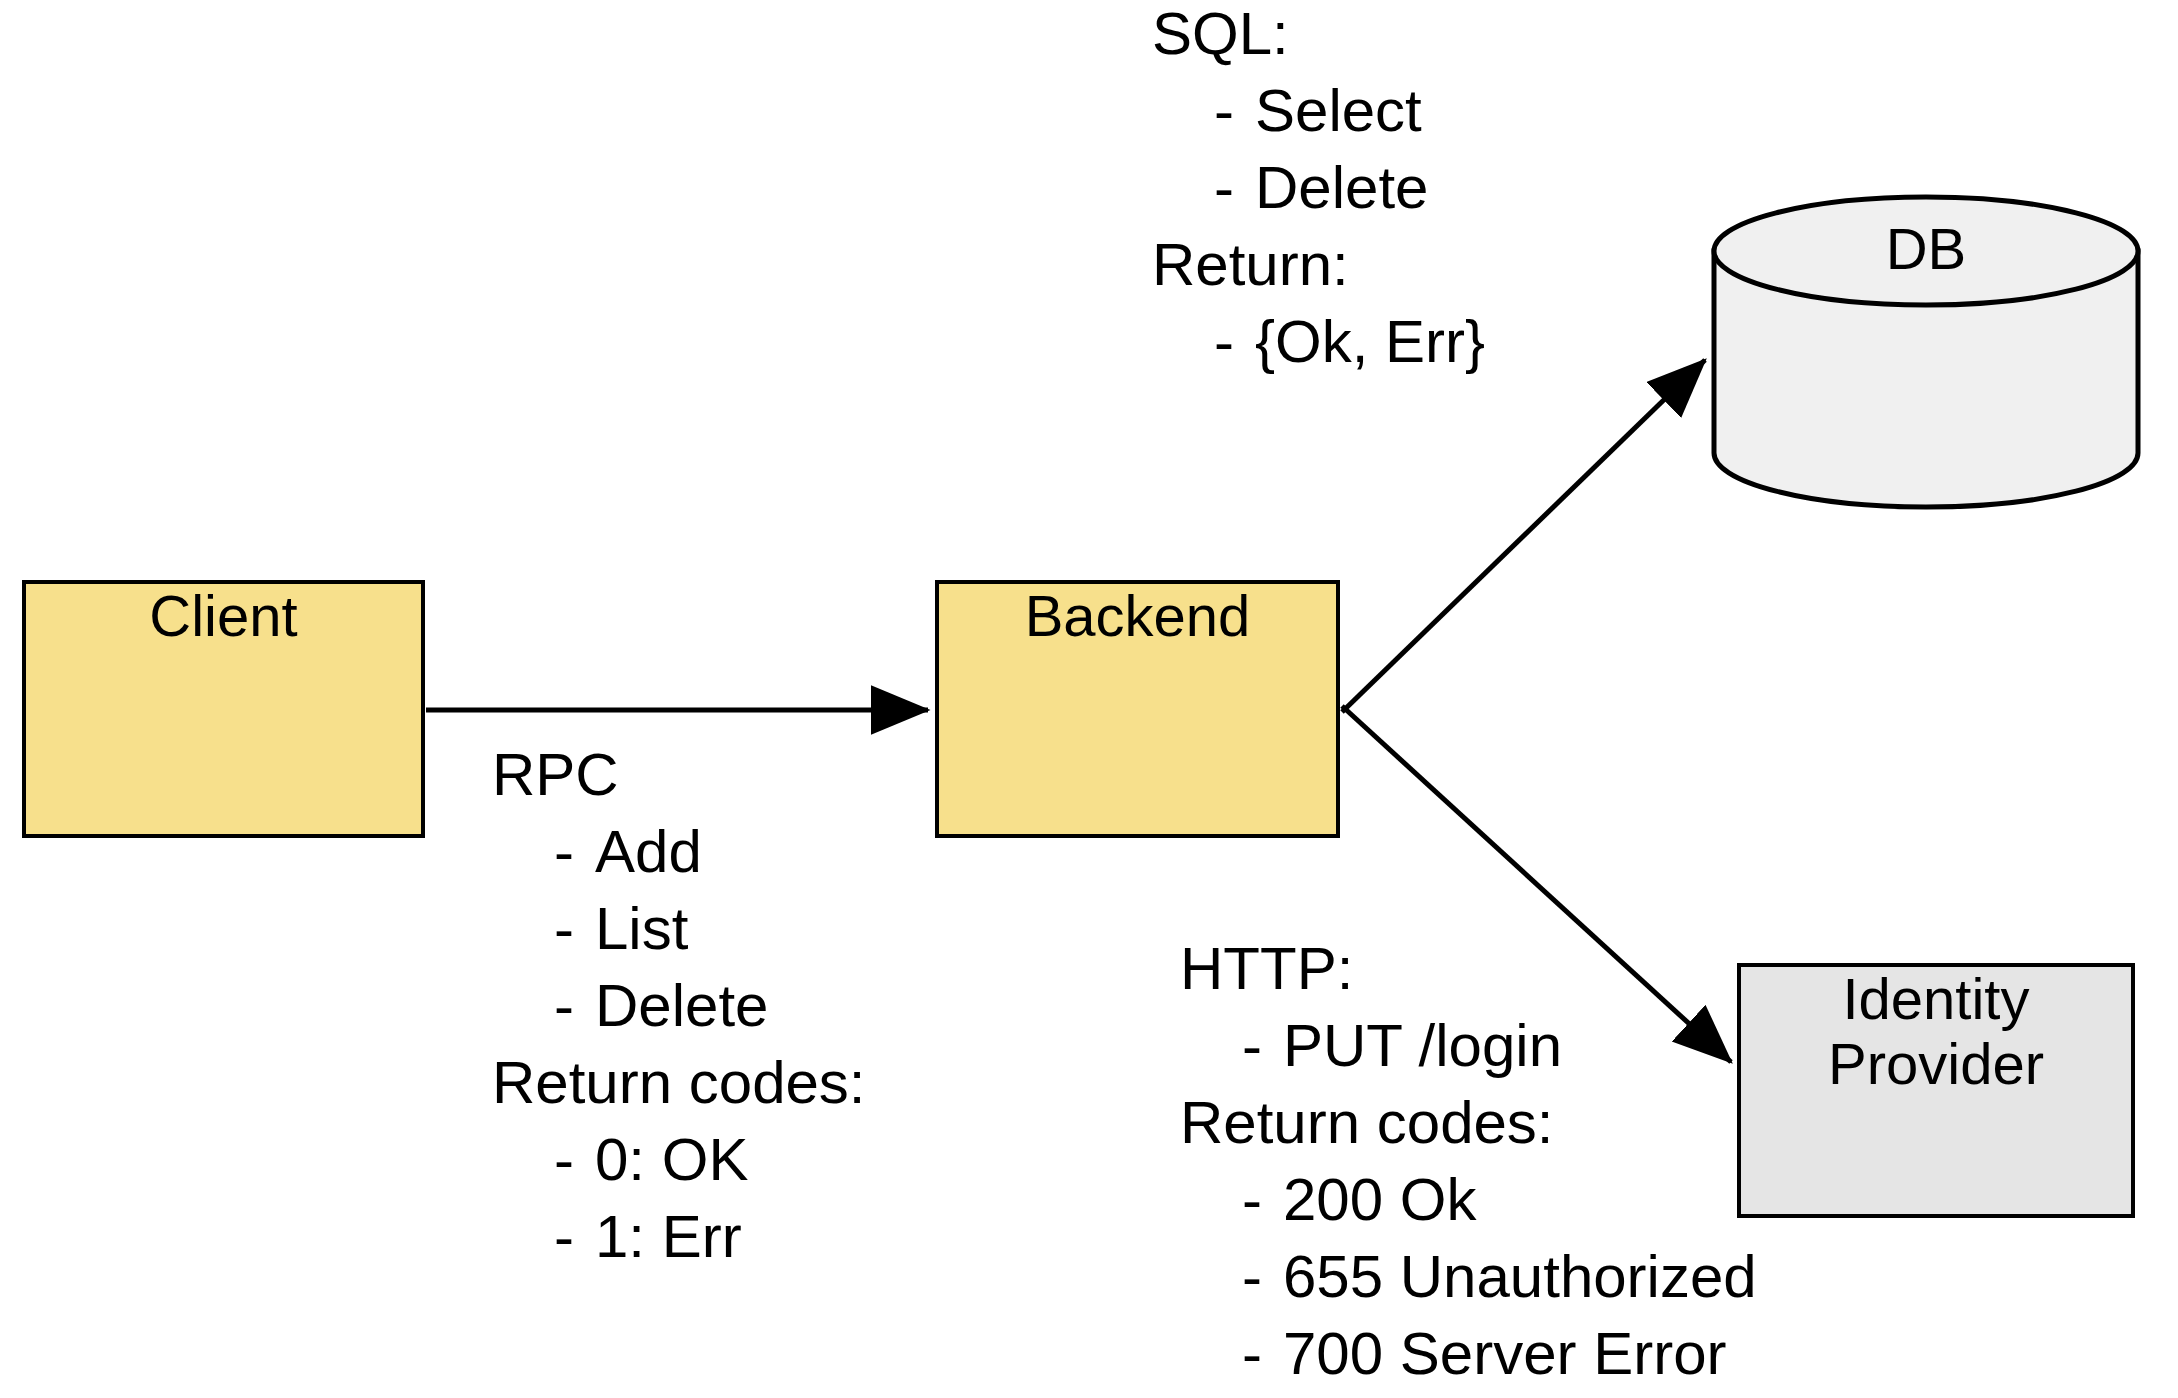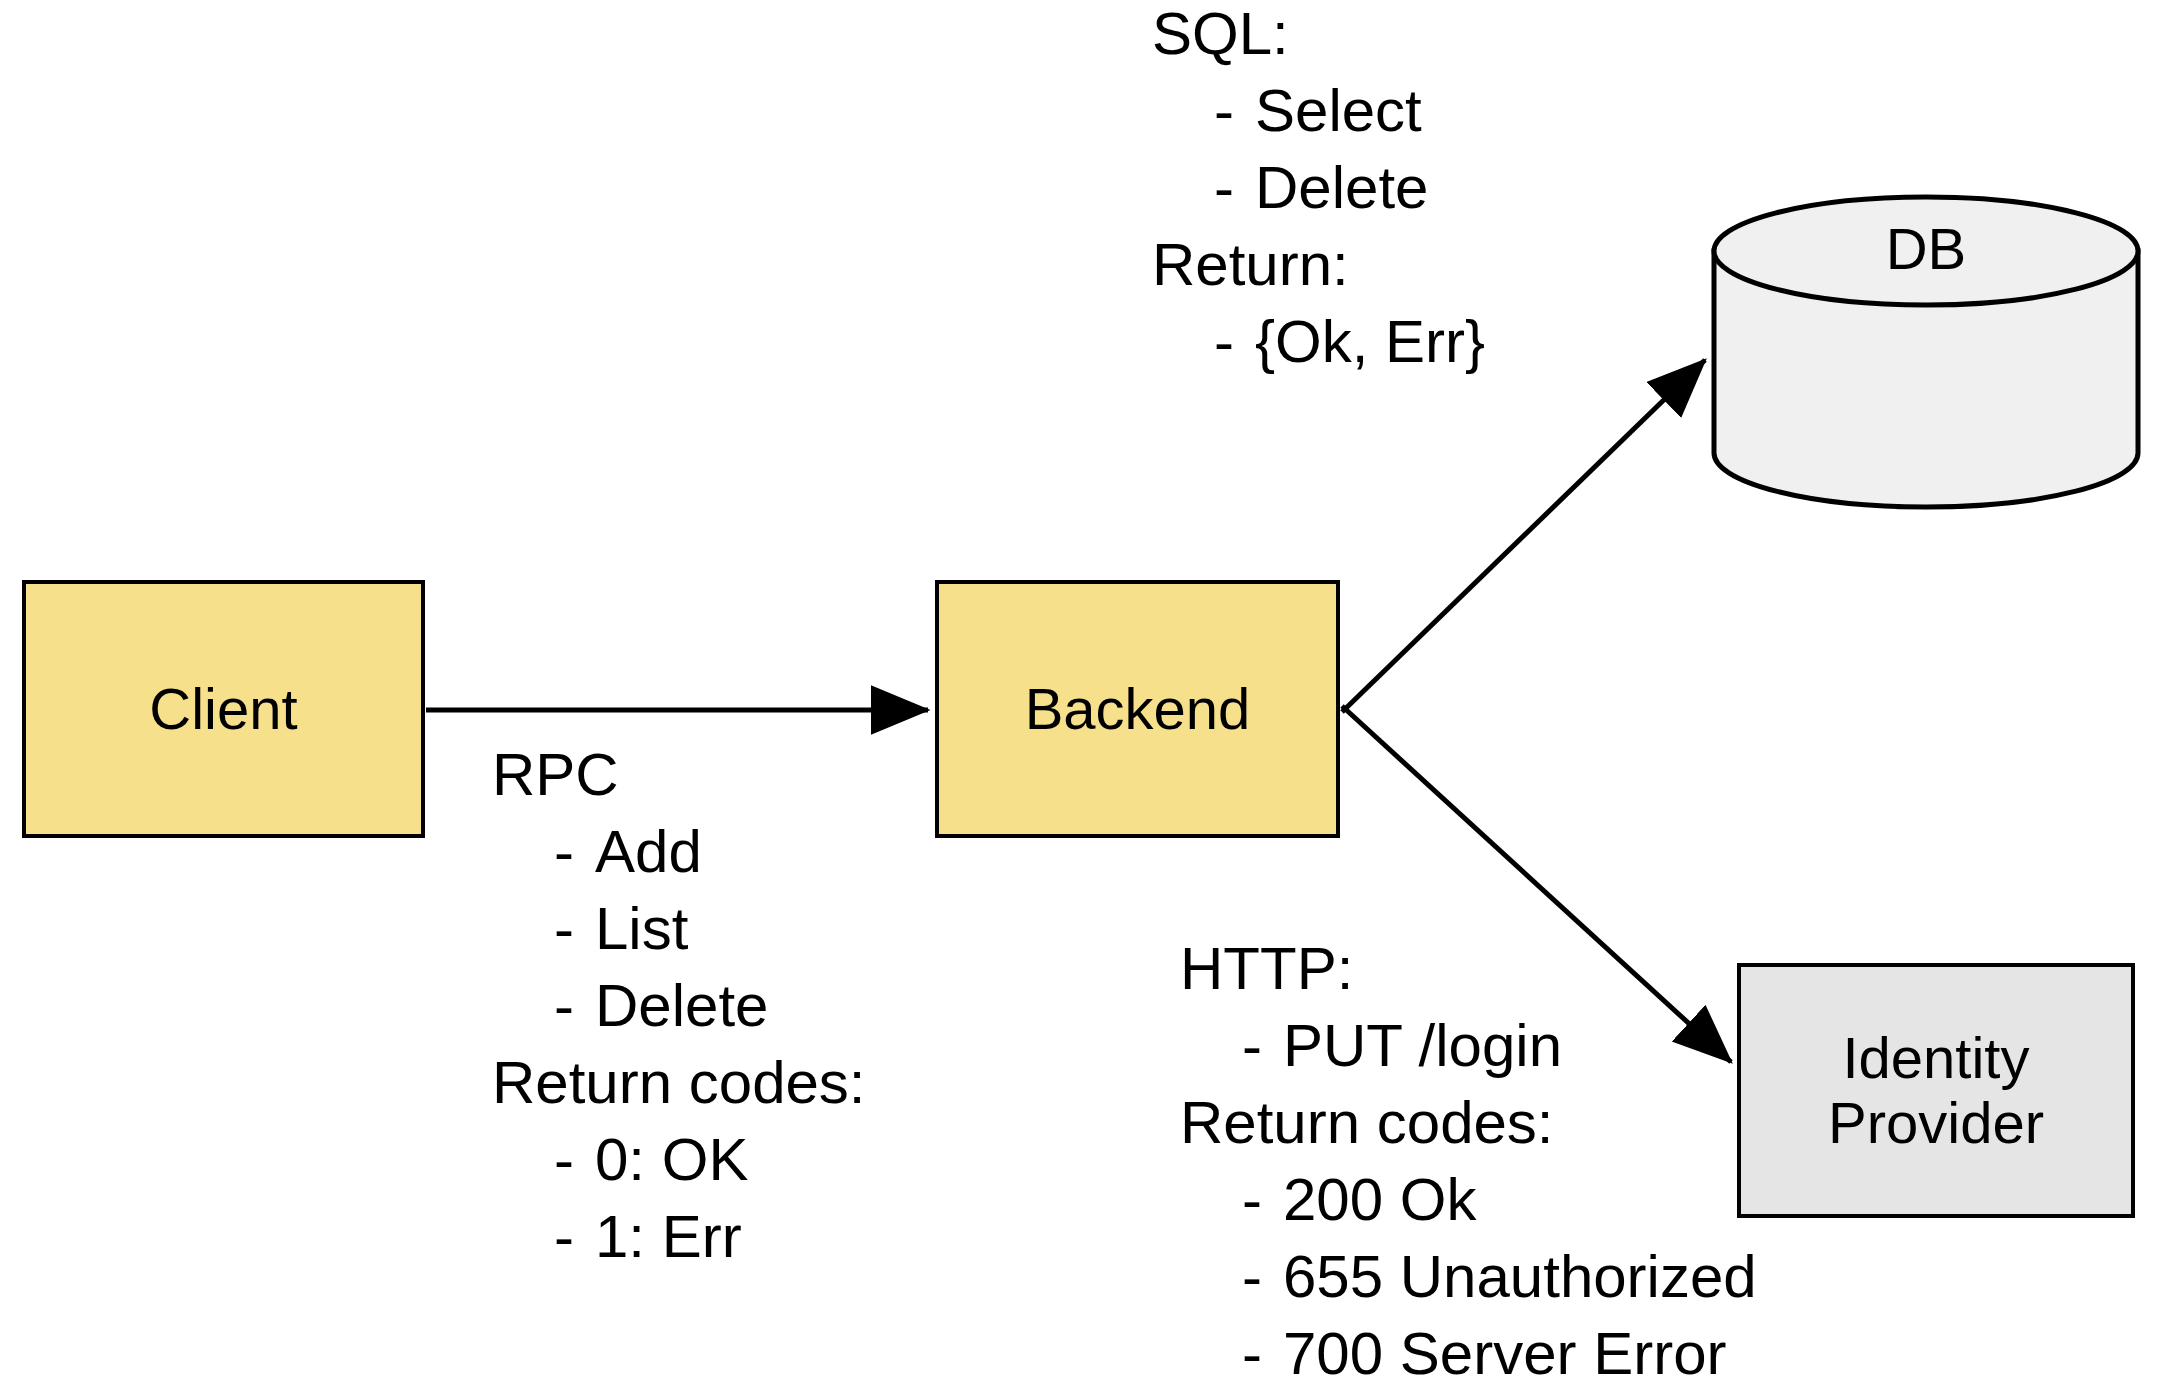--- a/index.html
+++ b/index.html
@@ -27,21 +27,20 @@
     height: 1398px;
     pointer-events: none;
   }
 
   
   .node-box {
     position: absolute;
     box-sizing: border-box;
     border: 4px solid #000000;
     display: flex;
-    align-items: center;
     justify-content: center;
     text-align: center;
     line-height: 1.12;
   }
   .node-box.yellow { background: #F7E08C; }
   .node-box.gray   { background: #e5e5e5; margin-top: 23px; }
 
   .node-label {
     font-size: 58px;
     color: #000000;

